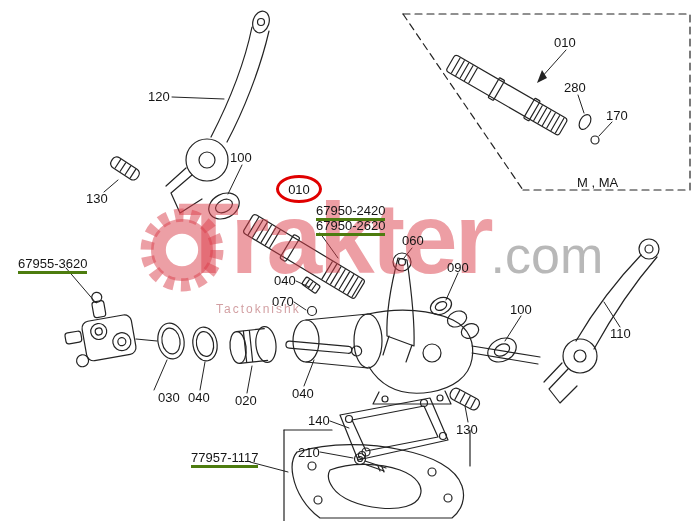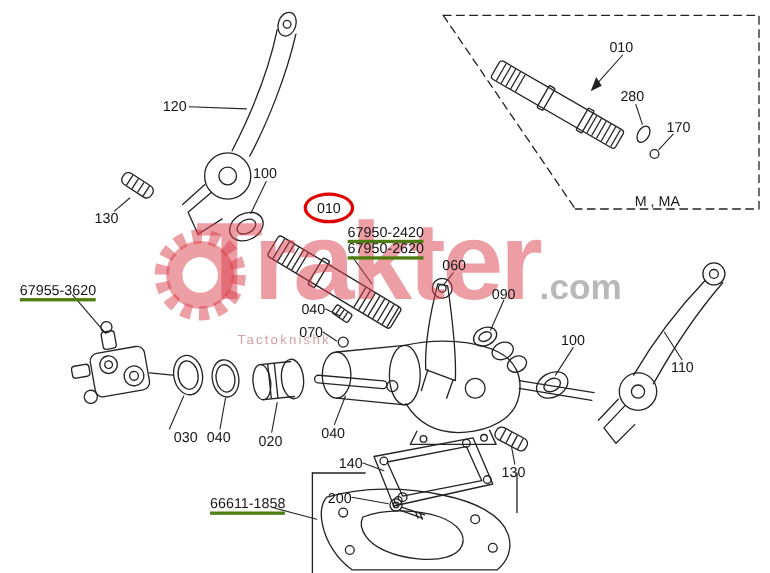--- a/index.html
+++ b/index.html
@@ -41,21 +41,21 @@
         border:3px solid #e00000;border-radius:50%;
         display:flex;align-items:center;justify-content:center;
         font-size:13px;color:#111;z-index:5;background:transparent}
 
   
   .watermark{position:absolute;left:120px;top:188px;width:575px;height:140px;
              pointer-events:none;z-index:3}
   .wm-gear{position:absolute;left:14px;top:14px}
   .wm-text{position:absolute;left:58px;top:0;line-height:1;white-space:nowrap}
   .wm-brand{font-size:100px;font-weight:700;letter-spacing:-3px;color:rgba(219,62,74,.5)}
-  .wm-suffix{font-size:32px;font-weight:700;color:rgba(125,125,125,.55)}
+  .wm-suffix{font-size:52px;font-weight:400;color:rgba(125,125,125,.55)}
   .wm-tagline{position:absolute;left:96px;top:114px;font-size:12px;letter-spacing:2px;
               color:rgba(180,95,100,.6)}
   .labels{position:absolute;left:0;top:0;width:100%;height:100%;z-index:4}
 </style>
 </head>
 <body>
 
 <div class="stage">
 
   <svg width="700" height="521" viewBox="0 0 700 521">
@@ -262,35 +262,35 @@
     <span id="c100l" class="lbl">100</span>
     <span id="c130l" class="lbl">130</span>
 
     <div class="oval">
       <span>010</span>
     </div>
 
     <span id="pn2420" class="lbl pn">67950-2420</span>
     <span id="pn2620" class="lbl pn">67950-2620</span>
     <span id="pn3620" class="lbl pn">67955-3620</span>
-    <span id="pn1117" class="lbl pn">66611-1858</span>
+    <span id="pn1117" class="lbl pn">77957-1117</span>
 
     <span id="c080" class="lbl">040</span>
     <span id="c070" class="lbl">070</span>
     <span id="c060" class="lbl">060</span>
     <span id="c090" class="lbl">090</span>
     <span id="c100r" class="lbl">100</span>
     <span id="c110" class="lbl">110</span>
     <span id="c030" class="lbl">030</span>
     <span id="c040" class="lbl">040</span>
     <span id="c020" class="lbl">020</span>
     <span id="c050" class="lbl">040</span>
     <span id="c140" class="lbl">140</span>
     <span id="c130r" class="lbl">130</span>
-    <span id="c150" class="lbl">200</span>
+    <span id="c150" class="lbl">210</span>
 
     <span id="i010" class="lbl">010</span>
     <span id="i160" class="lbl">280</span>
     <span id="i170" class="lbl">170</span>
     <span id="imma" class="lbl">M , MA</span>
   </div>
 
 </div>
 
 </body></html>

